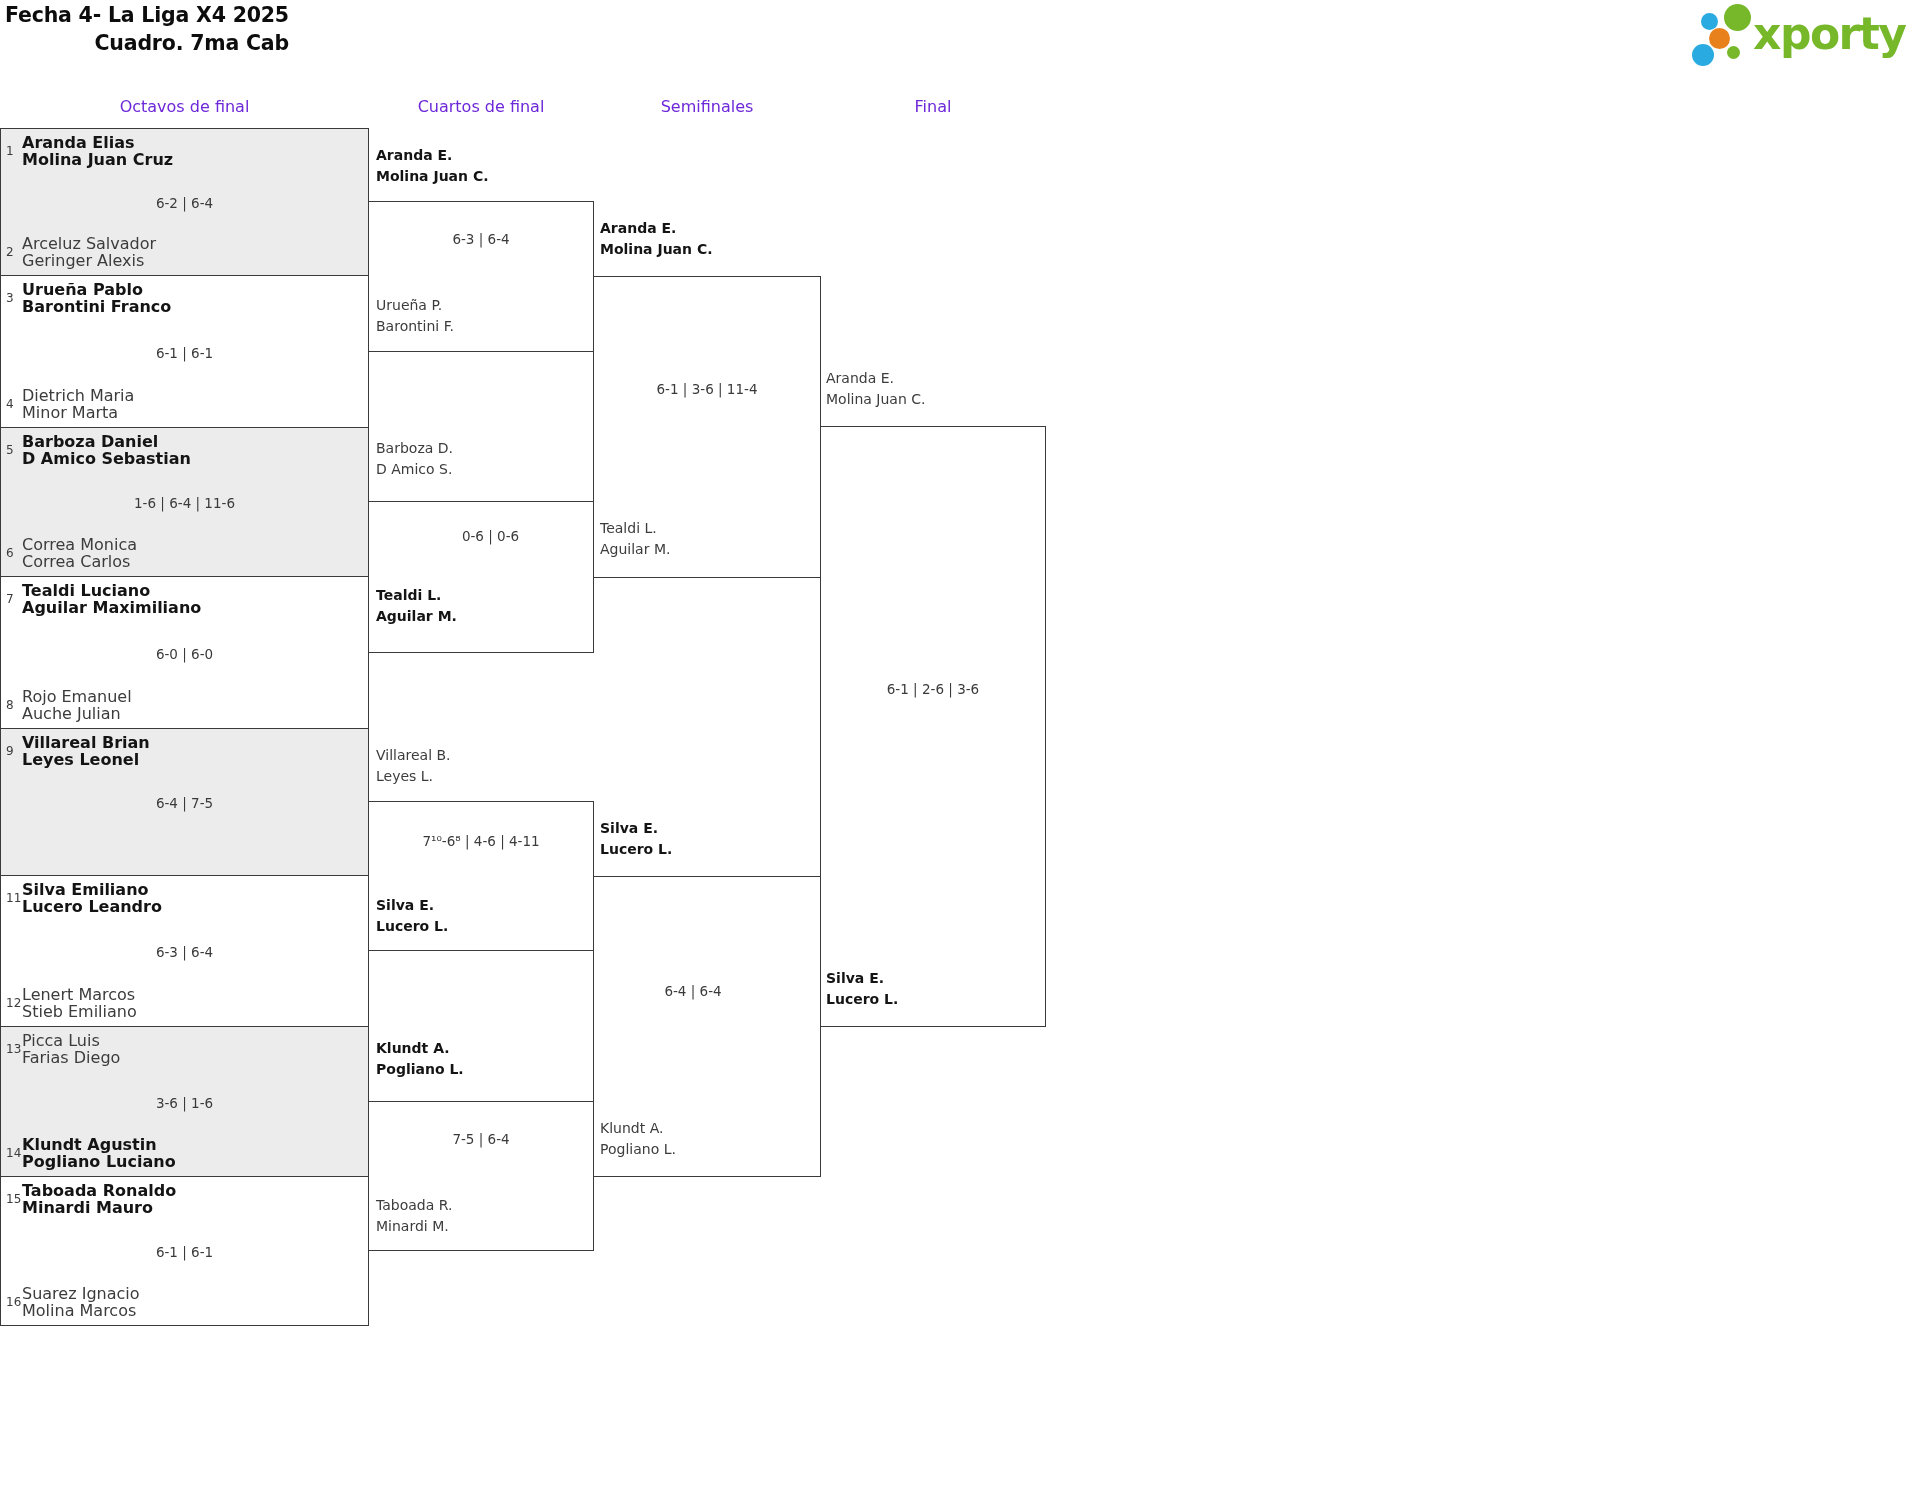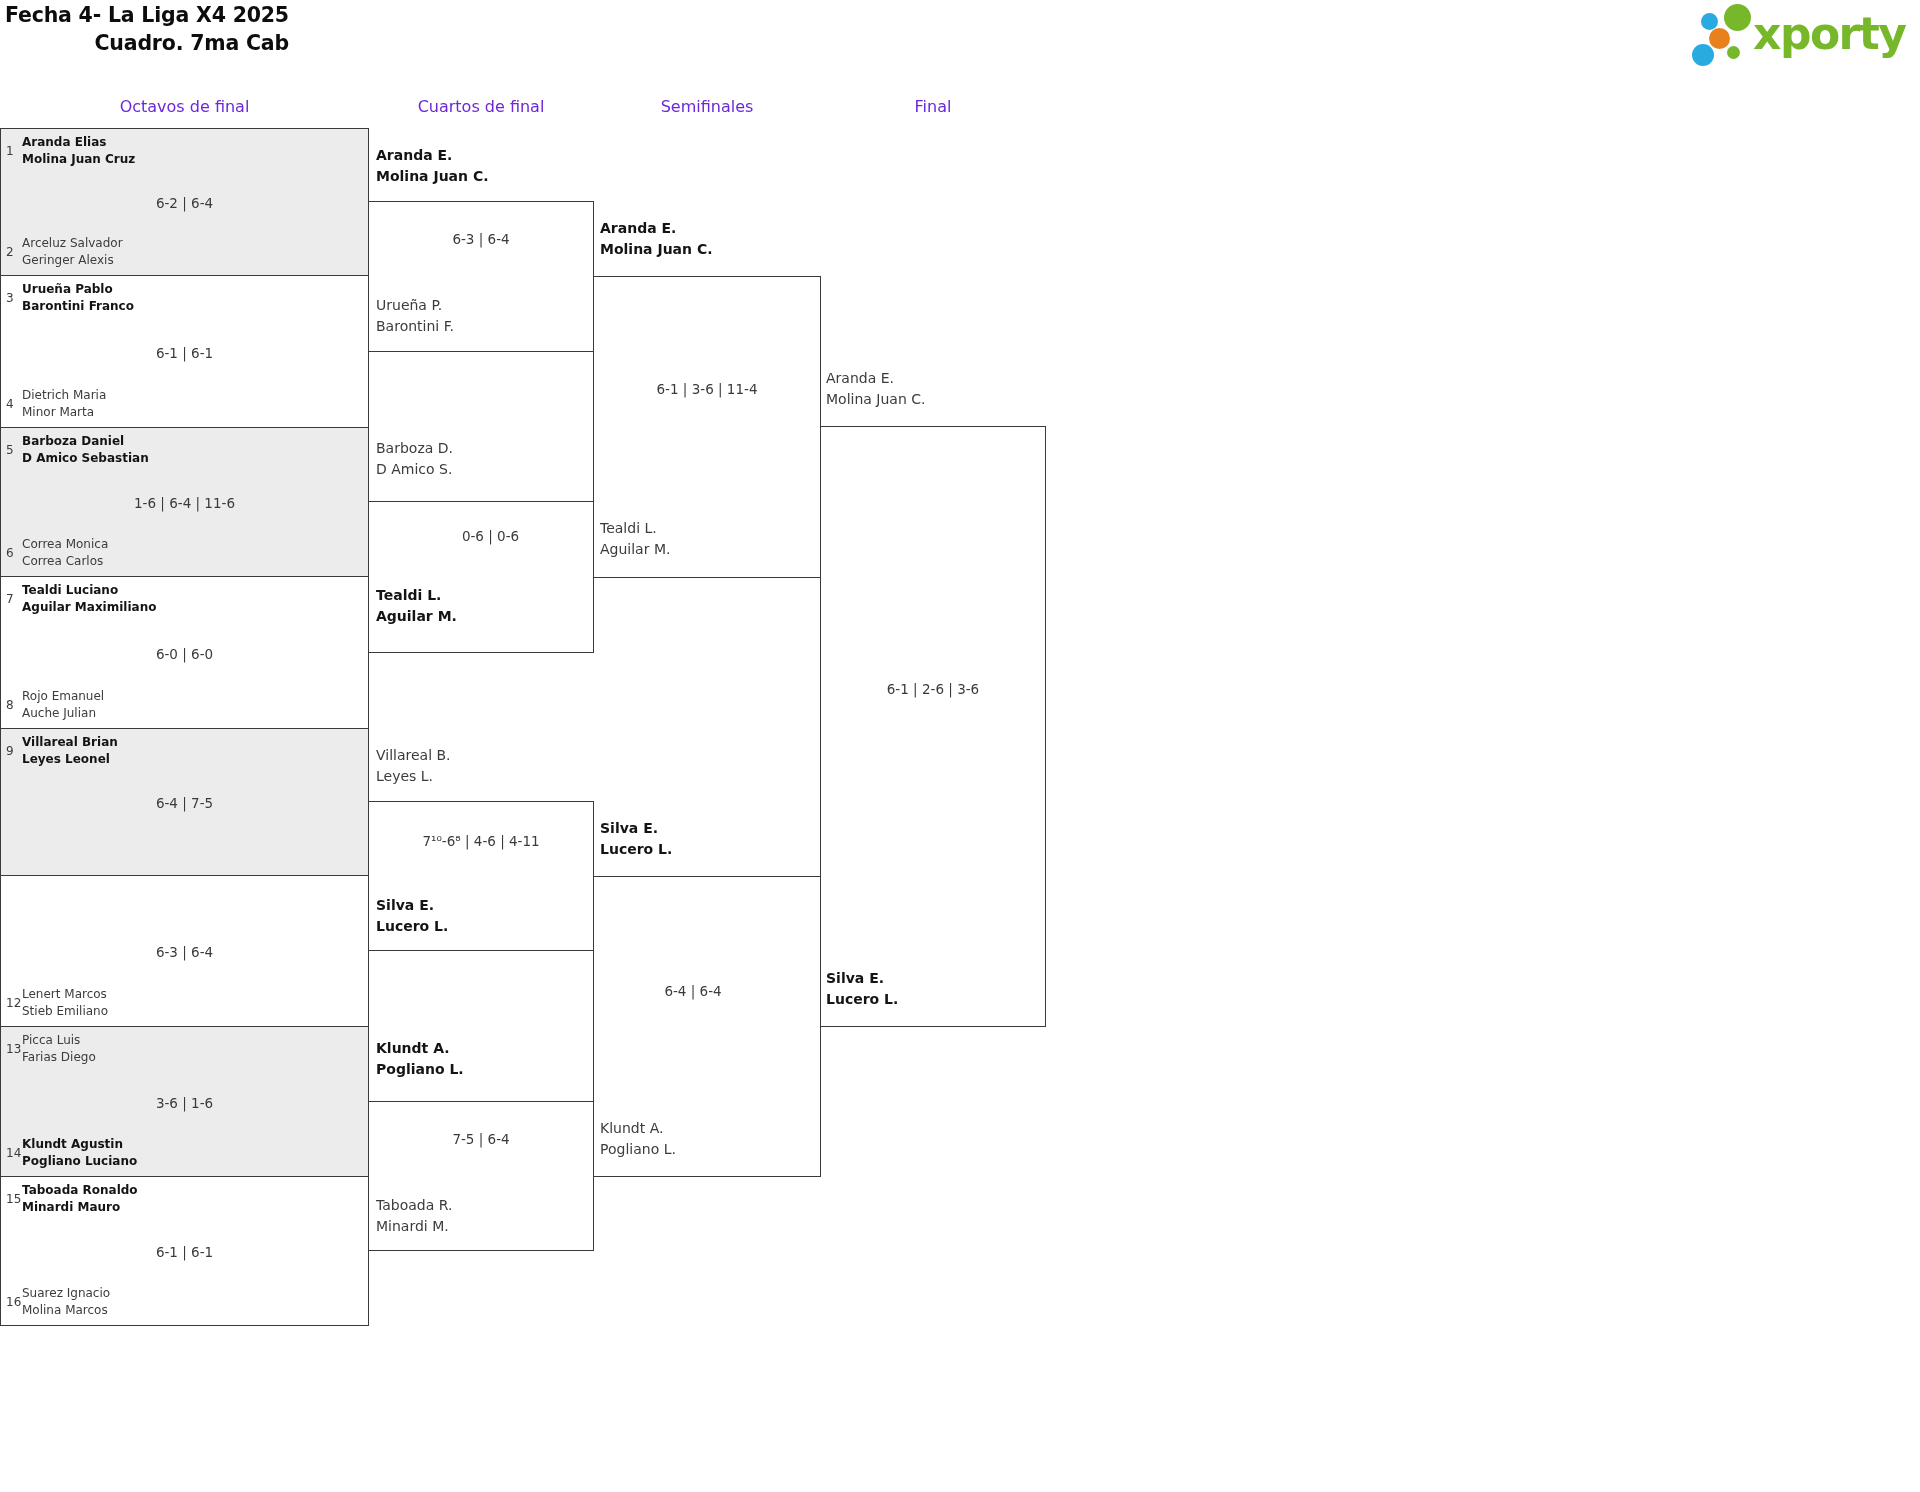--- a/index.html
+++ b/index.html
@@ -27,21 +27,21 @@
            color:#6d28d9; text-align:center; }
 
   
   .obox { position:absolute; left:0; width:369px; border:1px solid #3a3a3a; background:#fff; }
   .obox.shade { background:#ececec; }
   .orow { position:absolute; left:0; right:6px; }
   .orow.ot { top:5px; }
   .orow.ob { bottom:6px; }
   .seed { position:absolute; left:5px; top:50%; transform:translateY(-50%);
           font-size:12px; color:#3c3c3c; }
-  .pl { margin-left:21px; font-size:12px; line-height:17px; color:#3c3c3c; }
+  .pl { margin-left:21px; font-size:16px; line-height:17px; color:#3c3c3c; }
   .oscore { position:absolute; left:0; right:0; top:calc(50% + 1px); transform:translateY(-50%);
             text-align:center; font-size:13.5px; color:#3a3a3a; }
 
   
   .rbox { position:absolute; border:1px solid #3a3a3a; background:transparent; }
 
   
   .entrant { position:absolute; font-size:14px; line-height:20.5px; color:#3c3c3c; }
   .rscore  { position:absolute; text-align:center; font-size:13.5px; line-height:17px; color:#3a3a3a; }
 
@@ -148,20 +148,27 @@
         <span class="seed">9</span>
       <div class="pl b">
         <div>Villareal Brian</div>
           <div>Leyes Leonel</div>
         </div>
       </div>
     <div class="oscore">6-4 | 7-5</div>
   </div>
 
   <div class="obox" style="top:875px;height:152px">
+    <div class="orow ot">
+        <span class="seed">11</span>
+      <div class="pl b">
+        <div>Silva Emiliano</div>
+          <div>Lucero Leandro</div>
+        </div>
+      </div>
     <div class="oscore">6-3 | 6-4</div>
     <div class="orow ob">
         <span class="seed">12</span>
       <div class="pl">
         <div>Lenert Marcos</div>
           <div>Stieb Emiliano</div>
         </div>
       </div>
   </div>
 

